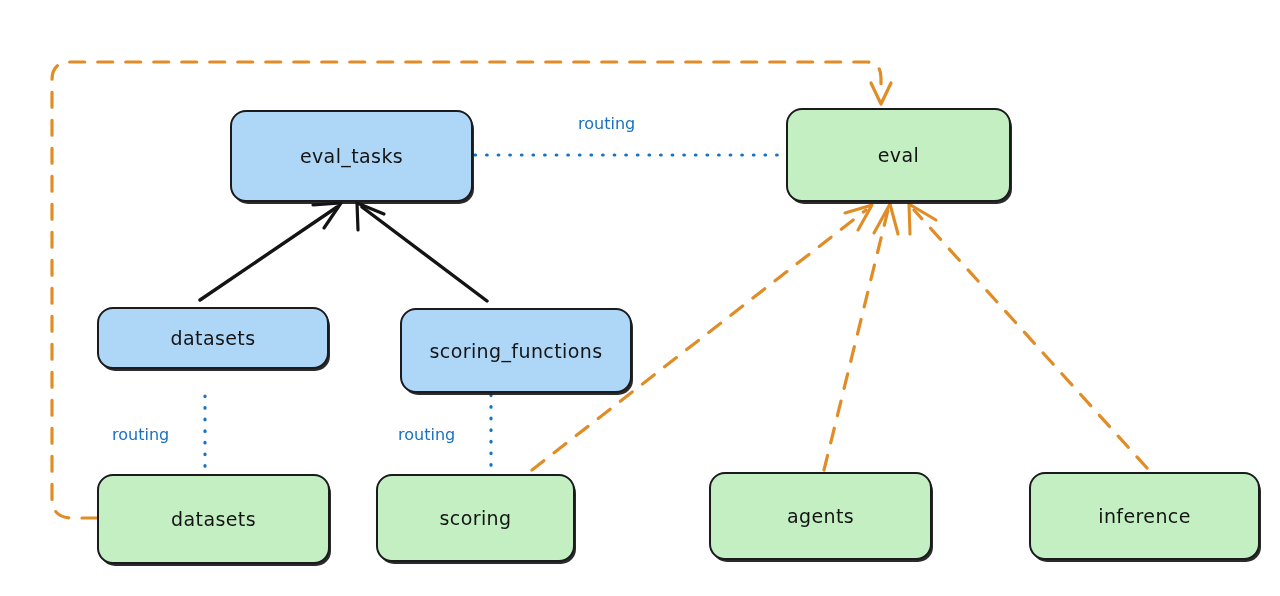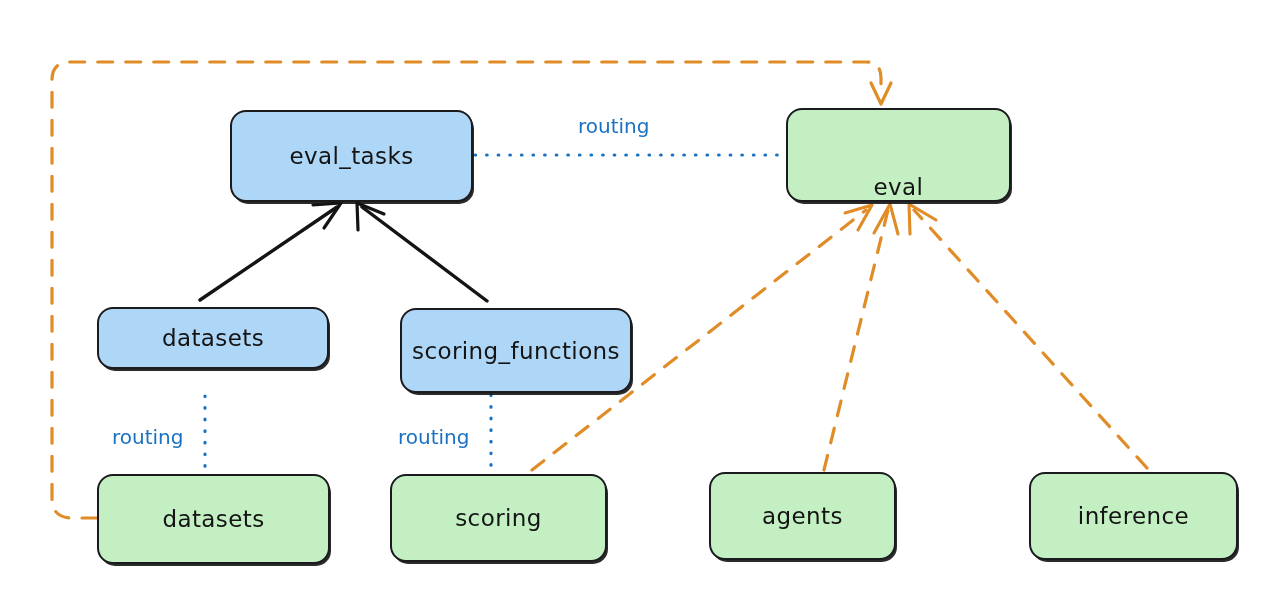--- a/index.html
+++ b/index.html
@@ -36,30 +36,30 @@
     box-shadow: 2px 3px 0 -1px rgba(20,20,20,0.9);
   }
   .node-blue {
     background: #aed6f7;
   }
   .node-green {
     background: #c3efc2;
   }
   .node-label {
     font-family: "DejaVu Sans", sans-serif;
-    font-size: 23px;
+    font-size: 19px;
     color: #141414;
     letter-spacing: 0.4px;
     white-space: nowrap;
     text-align: center;
   }
   .edge-label {
     position: absolute;
     font-family: "DejaVu Sans", sans-serif;
-    font-size: 20px;
+    font-size: 16px;
     color: #1971c2;
     white-space: nowrap;
     z-index: 6;
   }
 </style>
 </head>
 <body>
 
 <div id="canvas">
 
@@ -88,45 +88,45 @@
 
     <path d="M 205 396 L 205 472" fill="none" stroke="#1971c2" stroke-width="3.2" stroke-dasharray="0.6 11" stroke-linecap="round"></path>
 
     <path d="M 491 395 L 491 472" fill="none" stroke="#1971c2" stroke-width="3.2" stroke-dasharray="0.6 11" stroke-linecap="round"></path>
   </svg>
 
   <div class="node node-blue" style="left:230px; top:110px; width:243px; height:92px;">
     <span class="node-label">eval_tasks</span>
   </div>
 
-  <div class="node node-green" style="left:786px; top:108px; width:225px; height:94px;align-items:flex-end;">
+  <div class="node node-green" style="left:786px; top:108px; width:225px; height:94px;">
     <span class="node-label">eval</span>
   </div>
 
   <div class="node node-blue" style="left:97px; top:307px; width:232px; height:62px;">
     <span class="node-label">datasets</span>
   </div>
 
   <div class="node node-blue" style="left:400px; top:308px; width:232px; height:85px;">
     <span class="node-label">scoring_functions</span>
   </div>
 
   <div class="node node-green" style="left:97px; top:474px; width:233px; height:90px;">
     <span class="node-label">datasets</span>
   </div>
 
-  <div class="node node-green" style="left:390px; top:474px; width:217px; height:88px;">
+  <div class="node node-green" style="left:376px; top:474px; width:199px; height:88px;">
     <span class="node-label">scoring</span>
   </div>
 
-  <div class="node node-green" style="left:709px; top:472px; width:187px; height:88px;justify-content:center;">
+  <div class="node node-green" style="left:709px; top:472px; width:223px; height:88px;justify-content:center;">
     <span class="node-label">agents</span>
   </div>
 
-  <div class="node node-green" style="left:1029px; top:472px; width:209px; height:88px;">
+  <div class="node node-green" style="left:1029px; top:472px; width:231px; height:88px;">
     <span class="node-label">inference</span>
   </div>
 
   <div class="edge-label" style="left:578px; top:114px;">routing</div>
 
   <div class="edge-label" style="left:112px; top:425px;">routing</div>
 
   <div class="edge-label" style="left:398px; top:425px;">routing</div>
 
 </div>

